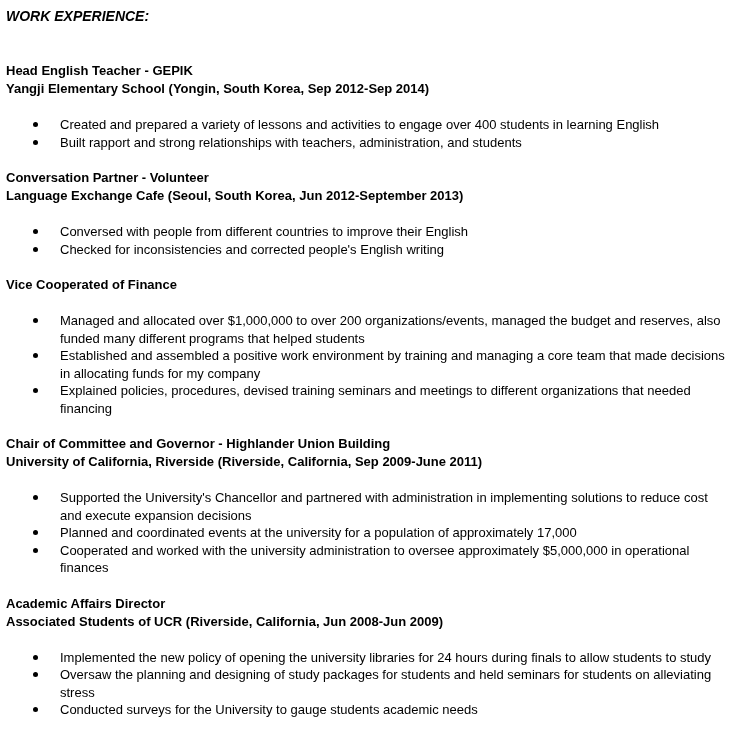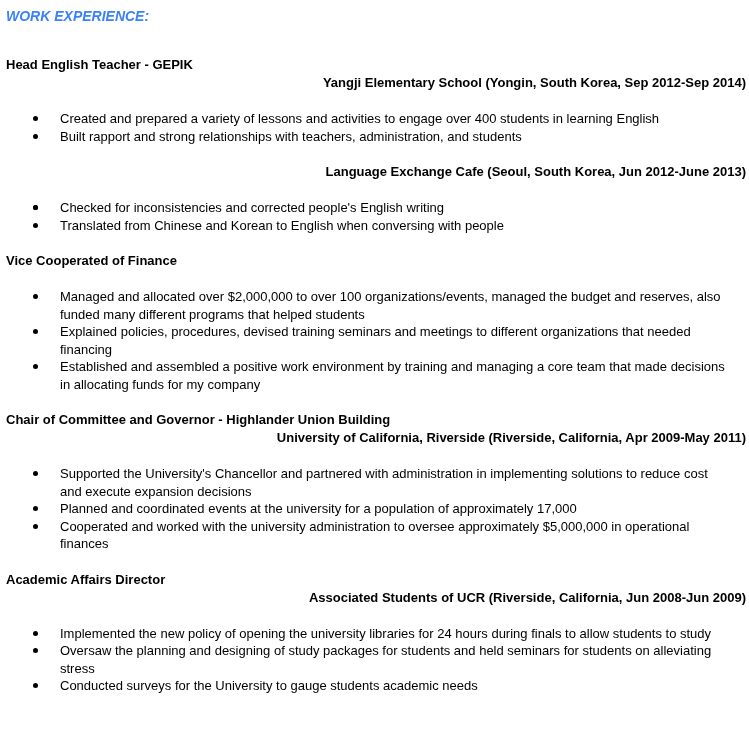--- a/index.html
+++ b/index.html
@@ -18,42 +18,41 @@
     }
     .page {
       position: absolute;
       left: 6px;
       top: 0;
       width: 740px;
     }
     .section-title {
       font-weight: bold;
       font-style: italic;
-      color: #3b82f6;
+      color: #000000;
       font-size: 14px;
       line-height: 18px;
       margin-top: 7px;
-      margin-bottom: 12px;
+      margin-bottom: 18px;
       height: 18px;
     }
     .job {
       margin-top: 0;
     }
     .job-title {
       font-weight: bold;
       line-height: 18px;
       height: 18px;
       white-space: nowrap;
     }
     .job-org {
       font-weight: bold;
       line-height: 18px;
       height: 18px;
       white-space: nowrap;
-      text-align: right;
     }
     .spacer-18 { height: 18px; }
     .spacer-19 { height: 19px; }
     .bullets {
       list-style: none;
       margin: 0;
       padding: 0;
     }
     .bullet-item {
       position: relative;
@@ -84,44 +83,44 @@
     <div class="job-org">Yangji Elementary School (Yongin, South Korea, Sep 2012-Sep 2014)</div>
     <div class="spacer-18"></div>
     <ul class="bullets">
       <li class="bullet-item"><span class="bullet-dot"></span><span>Created and prepared a variety of lessons and activities to engage over 400 students in learning English</span></li>
       <li class="bullet-item"><span class="bullet-dot"></span><span>Built rapport and strong relationships with teachers, administration, and students</span></li>
     </ul>
     <div class="spacer-18"></div>
   </div>
 
   <div class="job">
-    <div class="job-org">Language Exchange Cafe (Seoul, South Korea, Jun 2012-June 2013)</div>
+    <div class="job-title">Conversation Partner - Volunteer</div>
+    <div class="job-org">Language Exchange Cafe (Seoul, South Korea, Jun 2012-September 2013)</div>
     <div class="spacer-18"></div>
     <ul class="bullets">
-      <li class="bullet-item"><span class="bullet-dot"></span></li>
+      <li class="bullet-item"><span class="bullet-dot"></span><span>Conversed with people from different countries to improve their English</span></li>
       <li class="bullet-item"><span class="bullet-dot"></span><span>Checked for inconsistencies and corrected people's English writing</span></li>
-      <li class="bullet-item"><span class="bullet-dot"></span><span>Translated from Chinese and Korean to English when conversing with people</span></li>
     </ul>
     <div class="spacer-18"></div>
   </div>
 
   <div class="job">
     <div class="job-title">Vice Cooperated of Finance</div>
     <div class="spacer-18"></div>
     <ul class="bullets">
-      <li class="bullet-item"><span class="bullet-dot"></span><span>Managed and allocated over $2,000,000 to over 100 organizations/events, managed the budget and reserves, also funded many different programs that helped students</span></li>
+      <li class="bullet-item"><span class="bullet-dot"></span><span>Managed and allocated over $1,000,000 to over 200 organizations/events, managed the budget and reserves, also funded many different programs that helped students</span></li>
+      <li class="bullet-item"><span class="bullet-dot"></span><span>Established and assembled a positive work environment by training and managing a core team that made decisions in allocating funds for my company</span></li>
       <li class="bullet-item"><span class="bullet-dot"></span><span>Explained policies, procedures, devised training seminars and meetings to different organizations that needed financing</span></li>
-      <li class="bullet-item"><span class="bullet-dot"></span><span>Established and assembled a positive work environment by training and managing a core team that made decisions in allocating funds for my company</span></li>
     </ul>
     <div class="spacer-18"></div>
   </div>
 
   <div class="job">
     <div class="job-title">Chair of Committee and Governor - Highlander Union Building</div>
-    <div class="job-org">University of California, Riverside (Riverside, California, Apr 2009-May 2011)</div>
+    <div class="job-org">University of California, Riverside (Riverside, California, Sep 2009-June 2011)</div>
     <div class="spacer-18"></div>
     <ul class="bullets">
       <li class="bullet-item"><span class="bullet-dot"></span><span>Supported the University's Chancellor and partnered with administration in implementing solutions to reduce cost and execute expansion decisions</span></li>
       <li class="bullet-item"><span class="bullet-dot"></span><span>Planned and coordinated events at the university for a population of approximately 17,000</span></li>
       <li class="bullet-item"><span class="bullet-dot"></span><span>Cooperated and worked with the university administration to oversee approximately $5,000,000 in operational finances</span></li>
     </ul>
     <div class="spacer-18"></div>
   </div>
 
   <div class="job">

